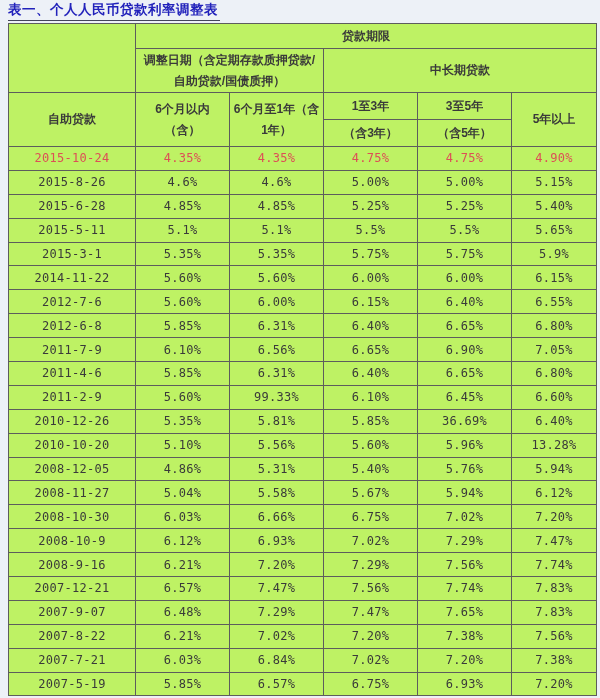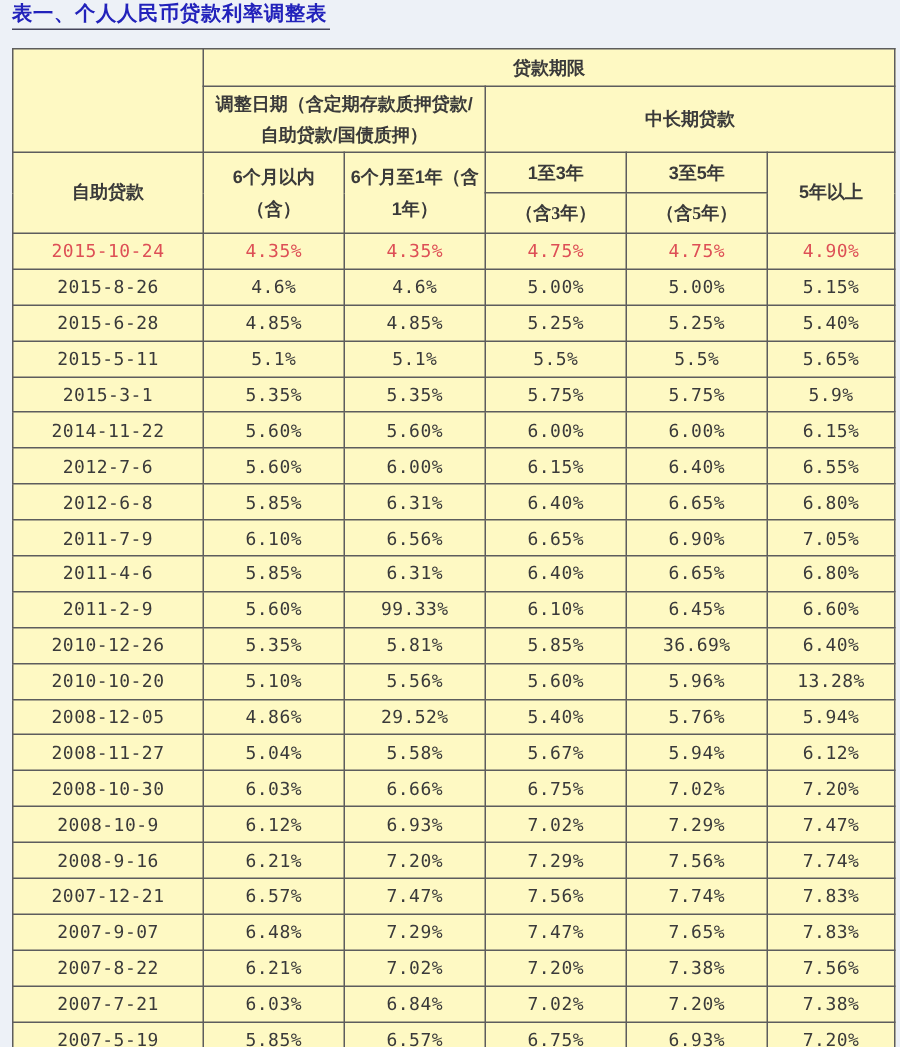--- a/index.html
+++ b/index.html
@@ -6,53 +6,53 @@
     margin: 0; padding: 0;
     width: 600px; height: 698px;
     background: #edf1f7;
     overflow: hidden;
     font-family: "Liberation Sans", sans-serif;
   }
   .page { padding: 0 0 0 8px; }
 
   .page-title {
     display: inline-block;
-    margin: -3px 0 12px 0;
+    margin: -3px 0 2px 0;
     padding: 0 2px 1px 0;
     font-size: 13.5px;
     font-weight: bold;
     letter-spacing: 0.5px;
     color: #2222bb;
     border-bottom: 1px solid #44445a;
     white-space: nowrap;
   }
 
   table.rates {
     border-collapse: collapse;
     table-layout: fixed;
     width: 586px;
     color: #3a3a3a;
-    background: #fef9c3;
+    background: #bef264;
   }
   .rates th, .rates td {
     border: 1px solid #5d5d5d;
     text-align: center;
     vertical-align: middle;
     padding: 0 2px;
     overflow: hidden;
   }
   .rates thead th {
     font-size: 12px;
     font-weight: bold;
     line-height: 1.7;
   }
   tr.row-a th { height: 24px; }
   tr.row-b th { height: 43px; }
   tr.row-c th { height: 26px; }
-  tr.row-d th { height: 26px; font-family: Liberation Serif, serif; }
+  tr.row-d th { height: 26px; }
 
   .rates tbody td {
     height: 22.9px;
     font-size: 12px;
     font-family: "DejaVu Sans Mono", monospace;
     letter-spacing: 0.3px;
     font-weight: normal;
   }
   .rates tbody tr.highlight td { color: #dd4f56; }
 
@@ -199,21 +199,21 @@
           <td>2010-10-20</td>
           <td>5.10%</td>
           <td>5.56%</td>
           <td>5.60%</td>
           <td>5.96%</td>
           <td>13.28%</td>
         </tr>
         <tr>
           <td>2008-12-05</td>
           <td>4.86%</td>
-          <td>29.52%</td>
+          <td>5.31%</td>
           <td>5.40%</td>
           <td>5.76%</td>
           <td>5.94%</td>
         </tr>
         <tr>
           <td>2008-11-27</td>
           <td>5.04%</td>
           <td>5.58%</td>
           <td>5.67%</td>
           <td>5.94%</td>

